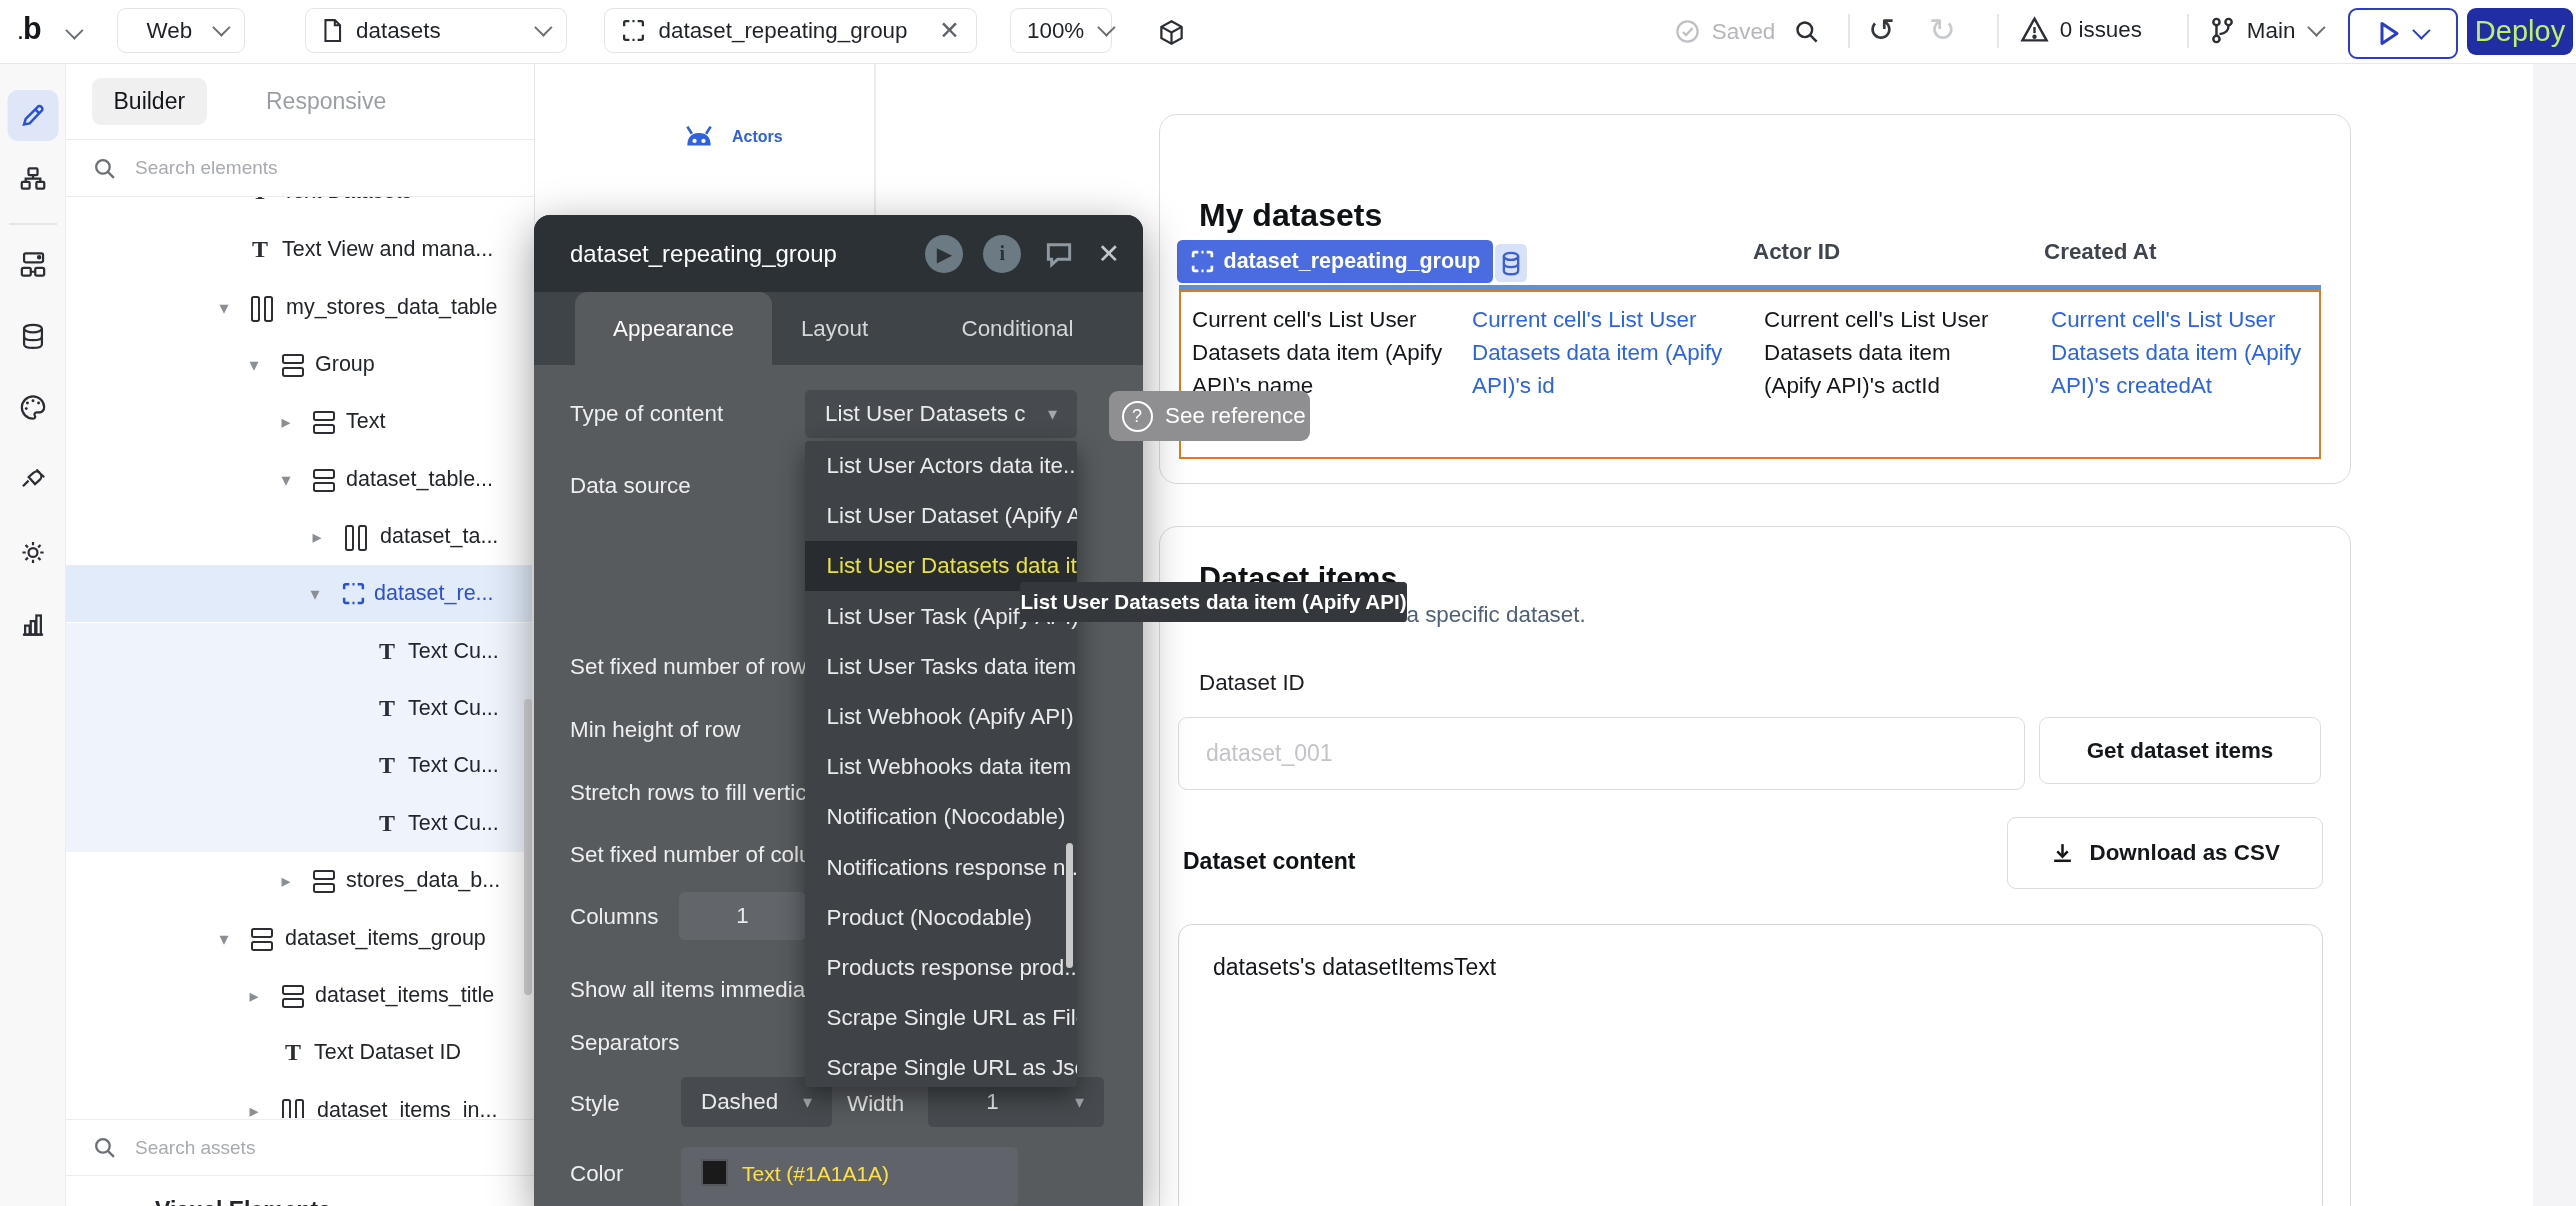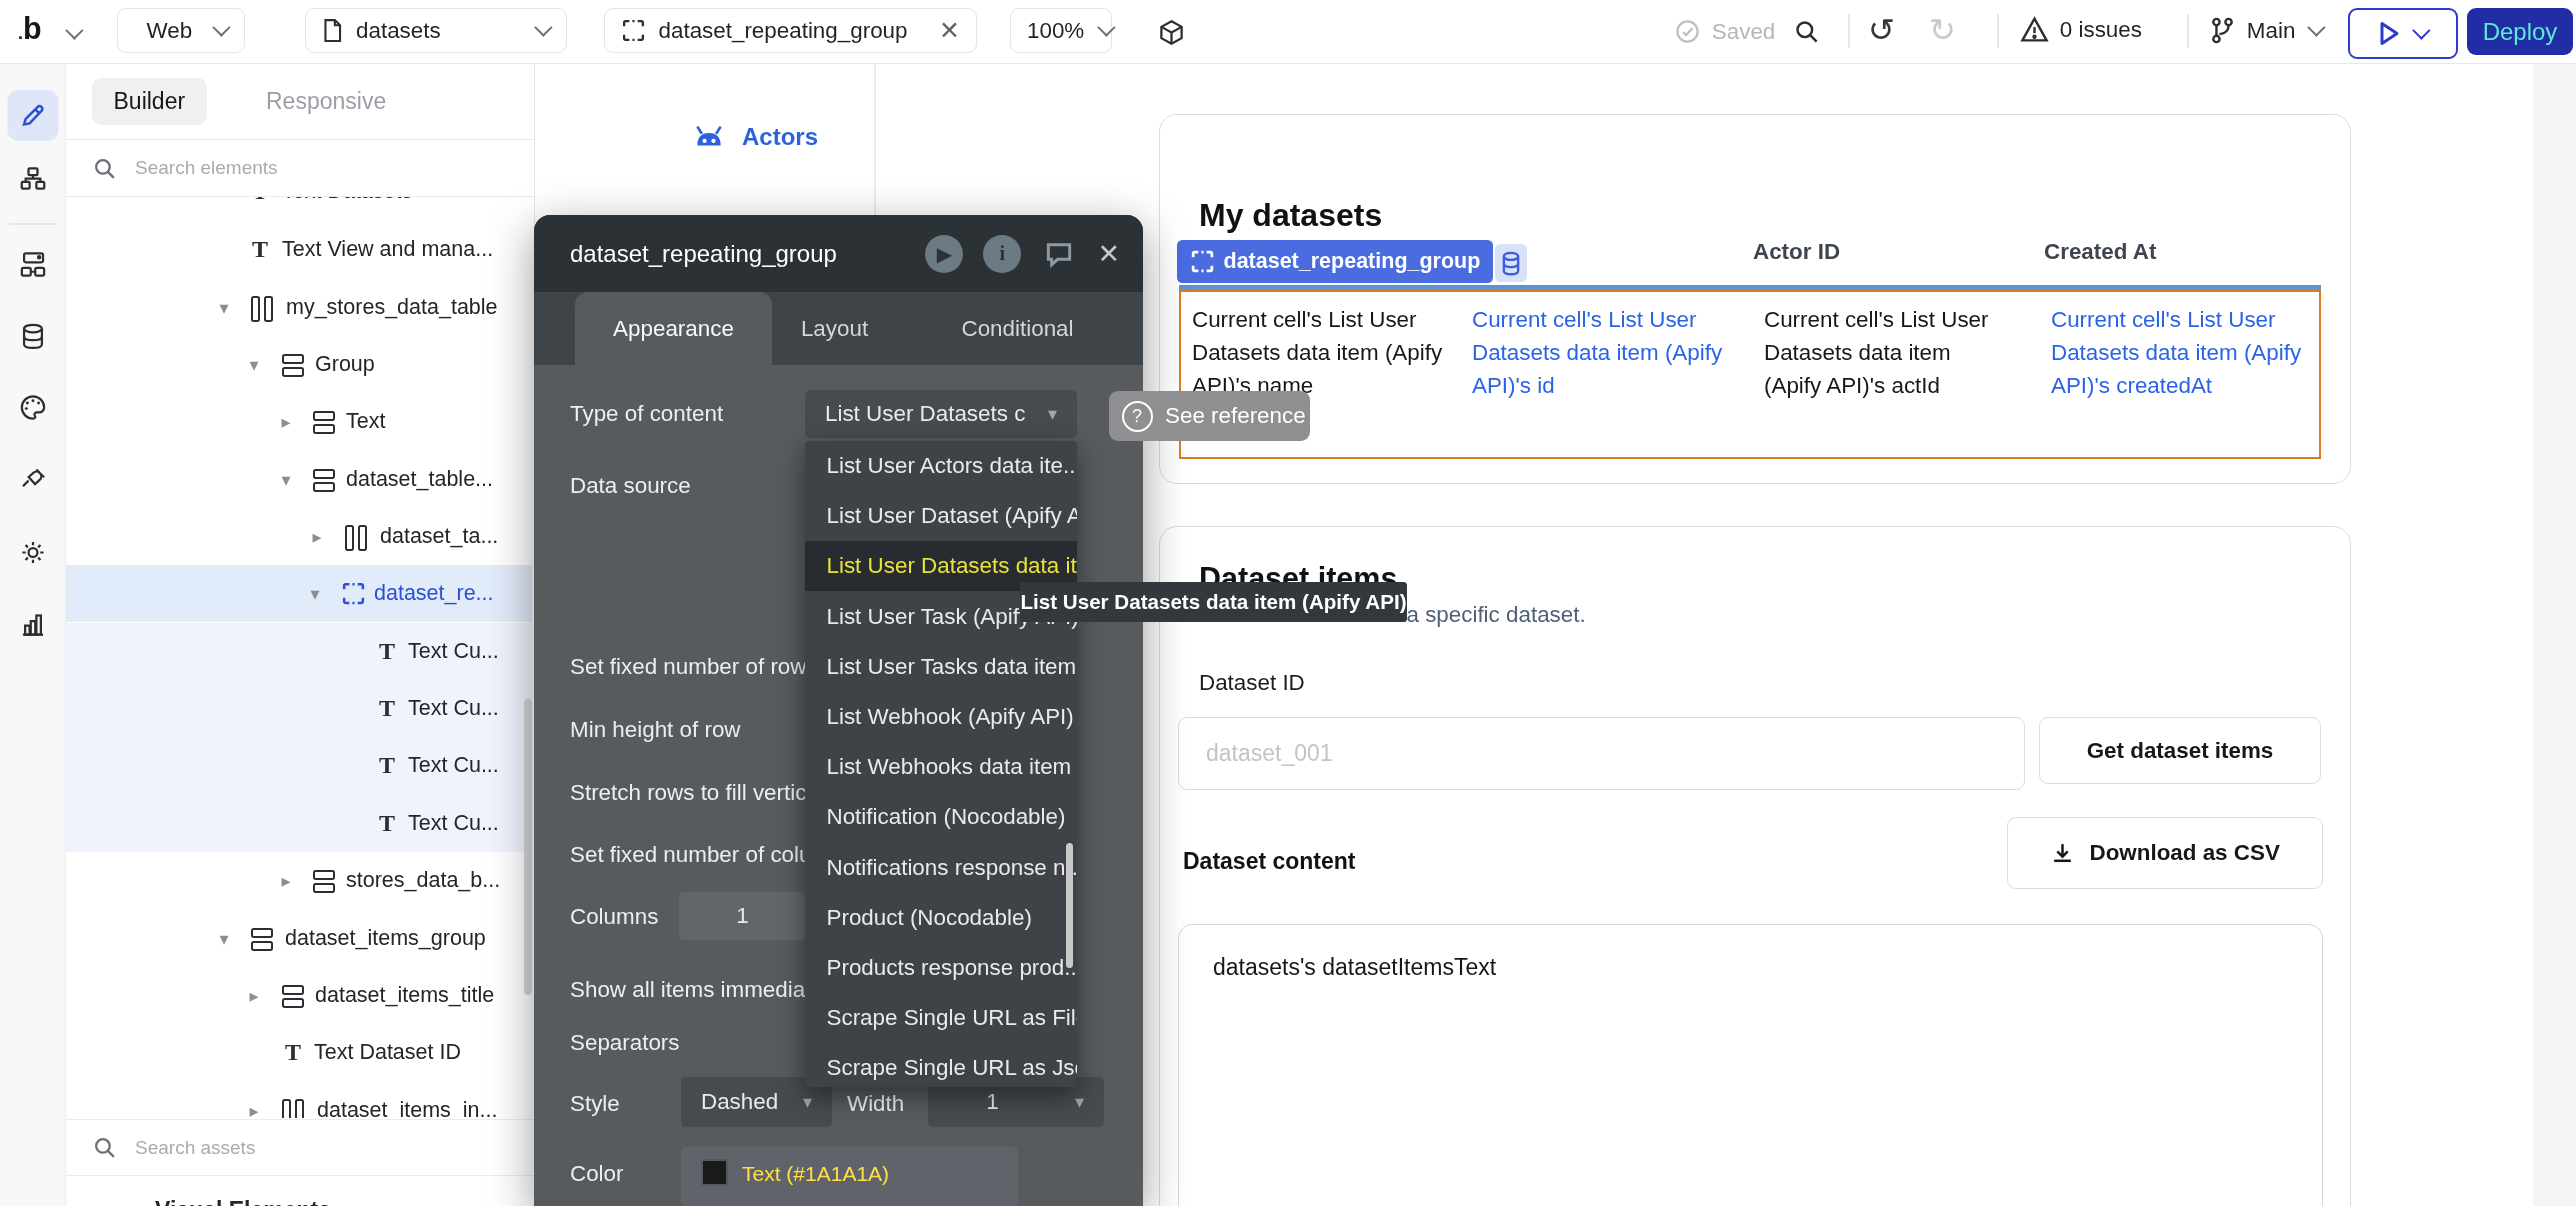--- a/index.html
+++ b/index.html
@@ -7,22 +7,22 @@
        font-family:"Liberation Sans","DejaVu Sans",sans-serif;color:#22262B;}
   .abs{position:absolute}
   svg{display:block}
   
   .topbar{left:0;top:0;width:2576px;height:63px;background:#fff;border-bottom:1.8px solid #E8E8EA;z-index:100}
   .tb-btn{position:absolute;top:8px;height:45px;border:1.8px solid #E4E4E7;border-radius:9px;background:#fff;
           display:flex;align-items:center;gap:12.5px;padding:0 16px;box-sizing:border-box;font-size:22.4px;color:#1F2328}
   .chev{width:10.8px;height:10.8px;border-right:2.2px solid #6B7075;border-bottom:2.2px solid #6B7075;
         transform:rotate(45deg);margin-top:-5.4px;flex:0 0 auto}
   .vdiv{position:absolute;top:14.3px;width:1.8px;height:34px;background:#E6E6E8}
-  .deploy{position:absolute;top:8px;height:47px;border-radius:9px;background:#202DA5;color:#5eead4;
-          font-size:24px;display:flex;align-items:center;justify-content:center;border:none}
+  .deploy{position:absolute;top:8px;height:47px;border-radius:9px;background:#202DA5;color:#bef264;
+          font-size:29px;display:flex;align-items:center;justify-content:center;border:none}
   .playbtn{position:absolute;top:8px;height:47px;border-radius:9px;border:2.2px solid #2B3CC9;background:#fff;
            display:flex;align-items:center;justify-content:center;gap:14.3px}
   
   .rail{left:0;top:63px;width:65px;height:1144px;background:#F8F8F9;border-right:1.8px solid #ECECEE;z-index:30}
   .rail-ic{position:absolute;left:50%;transform:translateX(-50%);width:51px;height:51px;border-radius:10.8px;
            display:flex;align-items:center;justify-content:center}
   .rail-sel{background:#DEE6F8}
   
   .lpanel{left:65px;top:63px;width:469px;height:1144px;background:#fff;border-right:1.8px solid #E7E7E9;z-index:10}
   .ltabs{position:absolute;left:0;top:0;width:100%;height:77px;border-bottom:1.8px solid #ECECEE;box-sizing:border-box}
@@ -41,22 +41,22 @@
   .ic-cols{position:absolute;width:23px;height:23px;display:flex;gap:3.6px}
   .ic-cols i{display:block;width:5.4px;height:21.5px;border:2.2px solid #2B2F33;border-radius:2.7px}
   .tlabel{position:absolute}
   .hl-kids{position:absolute;left:0;width:467px;background:#EEF3FC}
   .hl-par{position:absolute;left:0;width:467px;background:#E2EBFA}
   .tscroll{position:absolute;left:459px;top:502px;width:8px;height:296px;background:#D7D7DA;border-radius:4.5px}
   
   .canvas{left:534px;top:63px;width:1999px;height:1144px;background:#fff;z-index:0}
   .gutter{left:2533px;top:63px;width:43px;height:1144px;background:#F4F4F6;z-index:0}
   .appdiv{position:absolute;left:340px;top:0;width:1.8px;height:1144px;background:#EBEBED}
-  .actors{position:absolute;left:158px;top:59px;display:flex;align-items:center;gap:16px;color:#2E62DC;
-          font-size:24px;font-weight:bold}
+  .actors{position:absolute;left:148px;top:59px;display:flex;align-items:center;gap:16px;color:#2E62DC;
+          font-size:16px;font-weight:bold}
   .card{position:absolute;background:#fff;border:1.8px solid #DBDBDE;border-radius:18px;box-sizing:border-box}
   .chip{position:absolute;height:43px;background:#4A6CE0;border-radius:5.4px;display:flex;align-items:center;gap:9px;
         padding:0 12.5px;color:#fff;font-size:21.5px;font-weight:bold}
   .chipdb{position:absolute;width:32px;height:38px;background:#D7E1F7;border-radius:5.4px;display:flex;align-items:center;justify-content:center}
   .blueline{position:absolute;height:4.5px;background:#5C92D8}
   .orange{position:absolute;border:2.7px solid #DB7D1E;box-sizing:border-box}
   .cell{position:absolute;font-size:22.4px;line-height:33px;color:#15181B}
   .cell.link{color:#2A63E8}
   .whitebtn{position:absolute;background:#fff;border:1.8px solid #DDDDE0;border-radius:9px;display:flex;
             align-items:center;justify-content:center;gap:14.3px;font-size:22.4px;font-weight:bold;color:#15181B;box-sizing:border-box}

